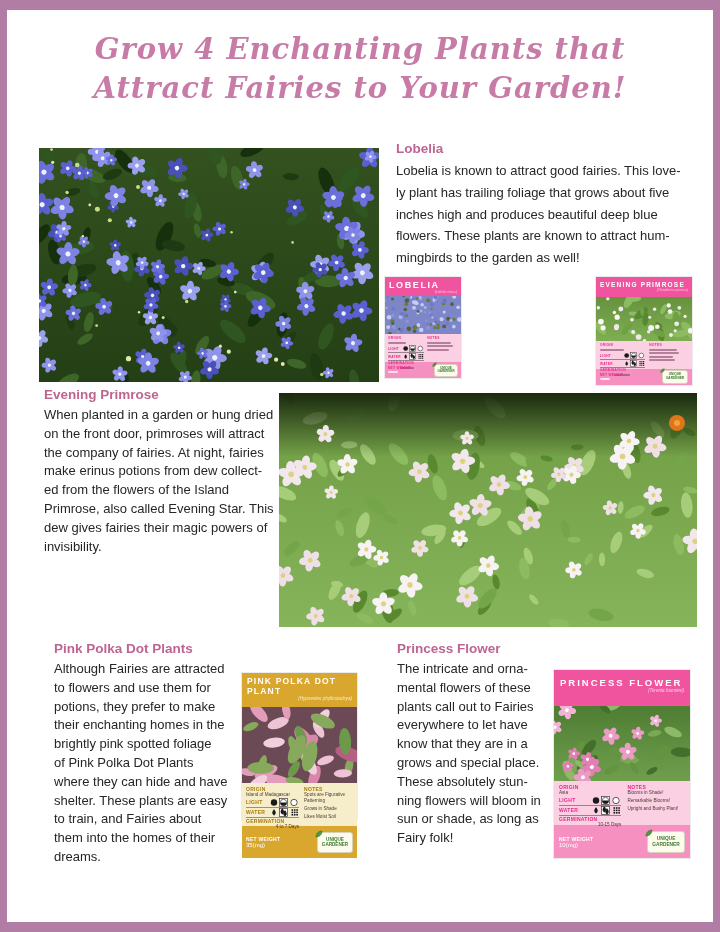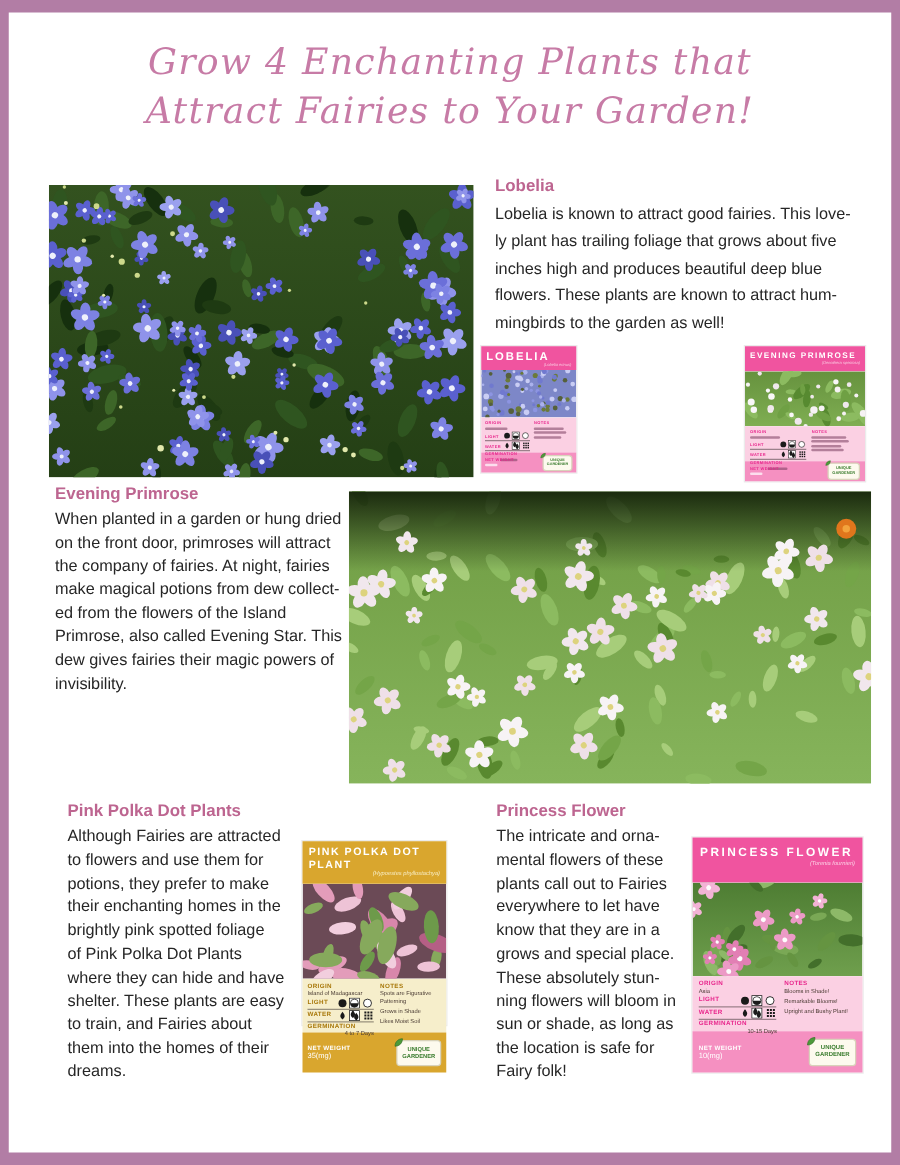--- a/index.html
+++ b/index.html
@@ -1,21 +1,21 @@
 <!DOCTYPE html>
 <html><head>
 <meta charset="utf-8">
 <style>
   html,body{margin:0;padding:0;background:#fff;}
   .page{position:relative;width:720px;height:932px;box-sizing:border-box;
         border:10px solid #b27da5;border-left-width:7px;border-right-width:7px;
         background:#fff;overflow:hidden;font-family:"Liberation Sans",sans-serif;}
   
   .title{position:absolute;top:20px;left:0;width:100%;text-align:center;
-         font-family:"DejaVu Serif",serif;font-style:italic;font-weight:normal;
+         font-family:"DejaVu Serif",serif;font-style:italic;font-weight:bold;
          font-size:29px;line-height:39px;color:#c77ba6;letter-spacing:1px;}
   
   .sec{position:absolute;color:#262626;font-size:13px;}
   .sec h3{margin:0 0 4px 0;font-size:13.5px;color:#bd6590;font-weight:bold;}
   .lines div{white-space:nowrap;}
   .lh21 .lines div{line-height:21.8px;}
   .lh19 .lines div{line-height:18.8px;}
   
   .photo{position:absolute;overflow:hidden;}
   .photo svg{display:block;}
@@ -1179,21 +1179,21 @@
       </div>
     </div>
   </div>
 
   <div class="sec lh19" style="left:37px;top:377px;width:235px">
     <h3>Evening Primrose</h3>
     <div class="lines">
         <div>When planted in a garden or hung dried</div>
         <div>on the front door, primroses will attract</div>
         <div>the company of fairies. At night, fairies</div>
-        <div>make magical potions from dew collect-</div>
+        <div>make erinus potions from dew collect-</div>
         <div>ed from the flowers of the Island</div>
         <div>Primrose, also called Evening Star. This</div>
         <div>dew gives fairies their magic powers of</div>
         <div>invisibility.</div>
       </div>
   </div>
 
   <div class="photo" style="left:272px;top:383px;width:418px;height:234px">
     <svg width="418" height="234" viewBox="0 0 418 234">
       <defs>
@@ -1702,21 +1702,20 @@
     <div class="lines">
         <div>The intricate and orna-</div>
         <div>mental flowers of these</div>
         <div>plants call out to Fairies</div>
         <div>everywhere to let have</div>
         <div>know that they are in a</div>
         <div>grows and special place.</div>
         <div>These absolutely stun-</div>
         <div>ning flowers will bloom in</div>
         <div>sun or shade, as long as</div>
-        <div>the location is safe for</div>
         <div>Fairy folk!</div>
       </div>
   </div>
 
   <div class="packet pink" style="left:547px;top:660px;width:136px;height:188px">
     <div class="pk-head" style="height:36px;padding:7px 6px 0">
       <div class="pk-title t10">PRINCESS FLOWER</div>
       <div class="pk-sub t45" style="color:#fbd0e5">(Torenia fournieri)</div>
     </div>
     <div class="pk-photo" style="height:75px">

